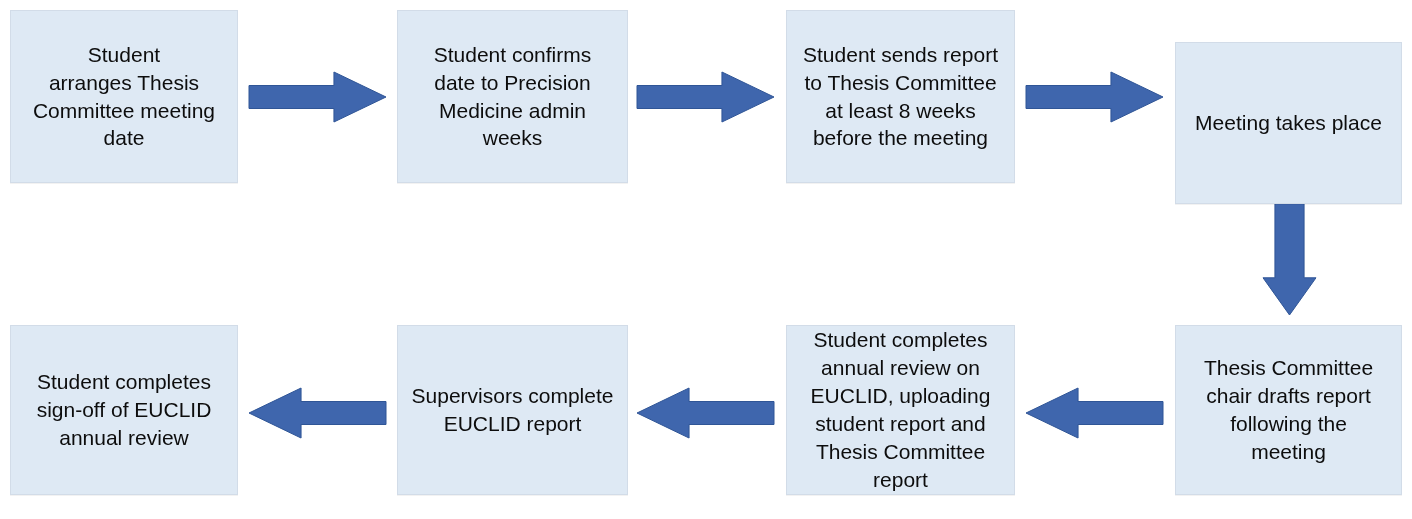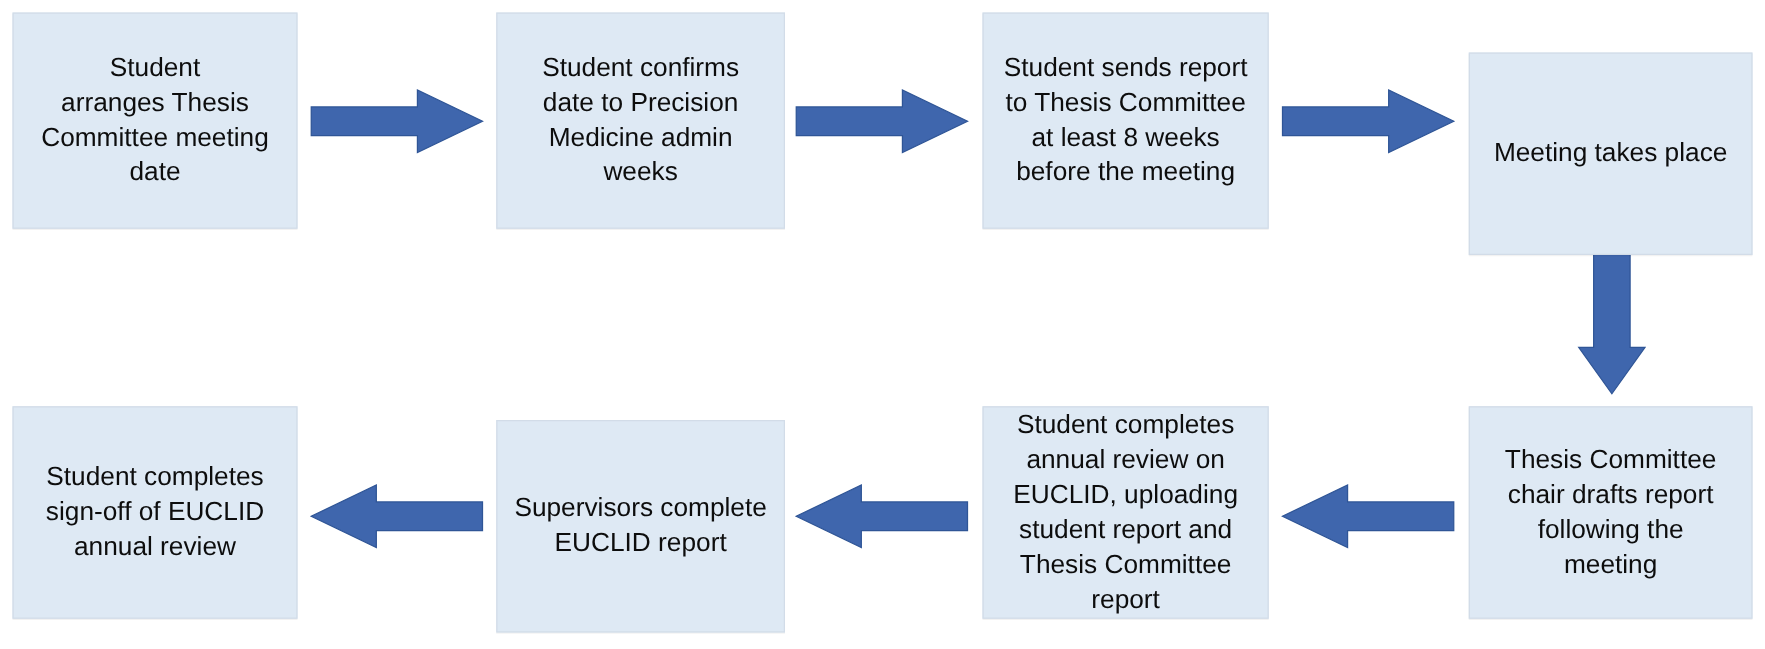--- a/index.html
+++ b/index.html
@@ -100,18 +100,18 @@
     <div class="node" style="left: 1175px; top: 325px; width: 227px; height: 170px; background: rgb(222, 233, 244); border-color: rgb(210, 220, 232); color: rgb(13, 13, 13);"><span>Thesis Committee
 chair drafts report
 following the
 meeting</span></div>
     <div class="node" style="left: 786px; top: 325px; width: 229px; height: 170px; background: rgb(222, 233, 244); border-color: rgb(210, 220, 232); color: rgb(13, 13, 13);"><span>Student completes
 annual review on
 EUCLID, uploading
 student report and
 Thesis Committee
 report</span></div>
-    <div class="node" style="left: 397px; top: 325px; width: 231px; height: 170px; background: rgb(222, 233, 244); border-color: rgb(210, 220, 232); color: rgb(13, 13, 13); margin-top: 11px;"><span>Supervisors complete
+    <div class="node" style="left: 397px; top: 325px; width: 231px; height: 170px; background: rgb(222, 233, 244); border-color: rgb(210, 220, 232); color: rgb(13, 13, 13);"><span>Supervisors complete
 EUCLID report</span></div>
     <div class="node" style="left: 10px; top: 325px; width: 228px; height: 170px; background: rgb(222, 233, 244); border-color: rgb(210, 220, 232); color: rgb(13, 13, 13);"><span>Student completes
 sign-off of EUCLID
 annual review</span></div>
   </div>
 
 </body></html>

